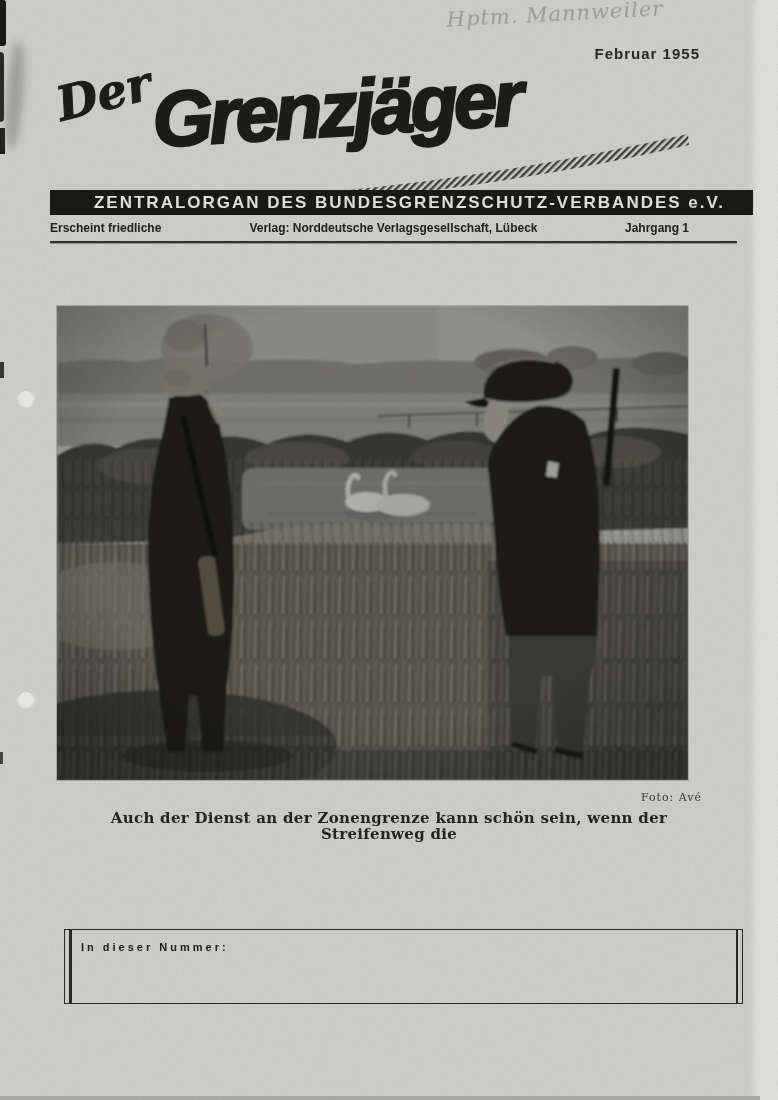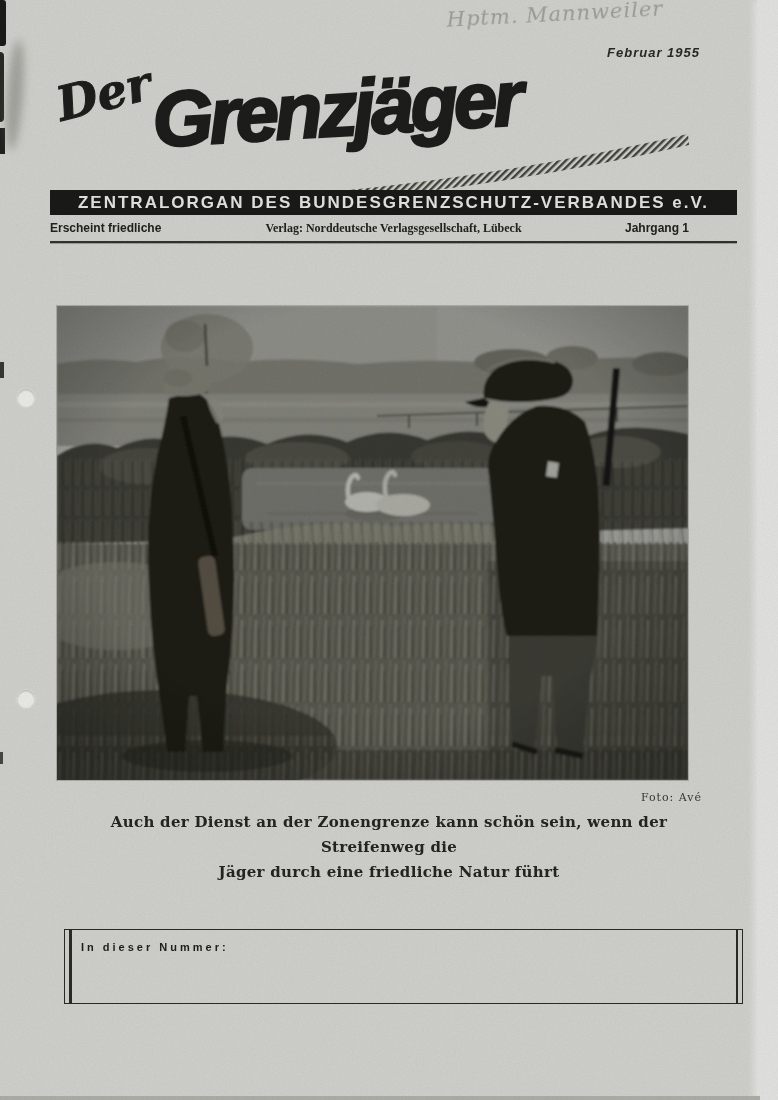--- a/index.html
+++ b/index.html
@@ -25,61 +25,61 @@
   .punch.p2{left:17px;top:690px;}
   
   .handwriting{
     position:absolute;left:420px;top:2px;width:270px;
     font-family:"DejaVu Serif", serif;font-style:italic;
     font-size:21px;color:#a3a39c;transform:rotate(-3deg);
     letter-spacing:1px;filter:blur(.4px);text-align:center;white-space:nowrap;
   }
   .issue-date{
     position:absolute;left:540px;top:45px;width:160px;
-    text-align:right;font-size:13px;font-weight:bold;letter-spacing:1px;color:#2a2a27;font-style:italic;
+    text-align:right;font-size:15px;font-weight:bold;letter-spacing:1px;color:#2a2a27;
   }
   .title-prefix{
     position:absolute;left:56px;top:66px;
     font-family:"DejaVu Serif", serif;font-style:italic;font-weight:bold;
     font-size:47px;color:#1e1e1c;transform:rotate(-14deg);
     -webkit-text-stroke:1px #1e1e1c;
   }
   .title-main{
     position:absolute;left:152px;top:58px;width:560px;
     font-family:"Liberation Sans", sans-serif;font-style:italic;font-weight:bold;
     font-size:78px;letter-spacing:-4px;color:#1e1e1c;
     transform:rotate(-3.5deg);
     -webkit-text-stroke:2.5px #1e1e1c;
     white-space:nowrap;
   }
   .swoosh{position:absolute;left:328px;top:128px;}
   .banner{
     position:absolute;left:50px;top:190px;width:687px;height:25px;
     background:#1b1b19;color:#eaeae6;
     font-size:17px;font-weight:bold;letter-spacing:2px;
-    line-height:26px;text-align:center;white-space:nowrap;
+    line-height:26px;text-align:center;white-space:nowrap;padding-left:16px;
   }
   .info-row{
     position:absolute;left:50px;top:220px;width:687px;height:16px;
     display:flex;justify-content:space-between;align-items:center;
     font-size:12px;font-weight:bold;color:#22221f;
   }
-  .info-row .c{position:absolute;left:0;right:0;text-align:center;font-family:Liberation Serif, serif;}
+  .info-row .c{position:absolute;left:0;right:0;text-align:center;}
   .info-row .r{padding-right:48px;}
   .head-rule{position:absolute;left:50px;top:241px;width:687px;height:2px;background:#34342f;box-shadow:0 1px 0 rgba(60,60,55,.35);}
   
   .photo{position:absolute;left:57px;top:306px;width:631px;height:474px;box-shadow:0 0 0 1px rgba(90,90,84,.3);}
   .photo-credit{
     position:absolute;left:420px;top:791px;width:282px;text-align:right;
     font-family:"DejaVu Serif", serif;font-size:11px;color:#3a3a36;letter-spacing:1px;
   }
   .caption{
     position:absolute;left:96px;top:810px;width:586px;text-align:center;
     font-family:"DejaVu Serif", serif;font-weight:bold;font-size:15px;
-    color:#262623;line-height:25px;letter-spacing:.3px;
+    color:#262623;line-height:16px;letter-spacing:.3px;
   }
   
   .teaser{
     position:absolute;left:64px;top:929px;width:646px;height:73px;
     border:1.5px solid #2b2b28;background:transparent;padding-left:31px;
   }
   .teaser .vrule-l{position:absolute;left:4px;top:0;bottom:0;width:2.5px;background:#2b2b28;}
   .teaser .vrule-r{position:absolute;right:4px;top:0;bottom:0;width:2.5px;background:#2b2b28;}
   .teaser-label{
     position:absolute;left:16px;top:11px;
@@ -242,21 +242,20 @@
     </g>
 
     <rect x="0" y="0" width="631" height="474" fill="url(#vign)"></rect>
     <rect x="0" y="0" width="631" height="474" filter="url(#grainF)" opacity=".20"></rect>
   </svg>
 
   <div class="photo-credit">Foto: Avé</div>
 
   <div class="caption">
     <div>Auch der Dienst an der Zonengrenze kann schön sein, wenn der Streifenweg die</div>
-    <div>Jäger durch eine friedliche Natur führt</div>
   </div>
 
   <div class="teaser">
     <div class="vrule-l"></div>
     <div class="vrule-r"></div>
     <div class="teaser-label">In dieser Nummer:</div>
   </div>
 
   <svg class="grain-page" width="778" height="1100">
     <filter id="paperNoise">

